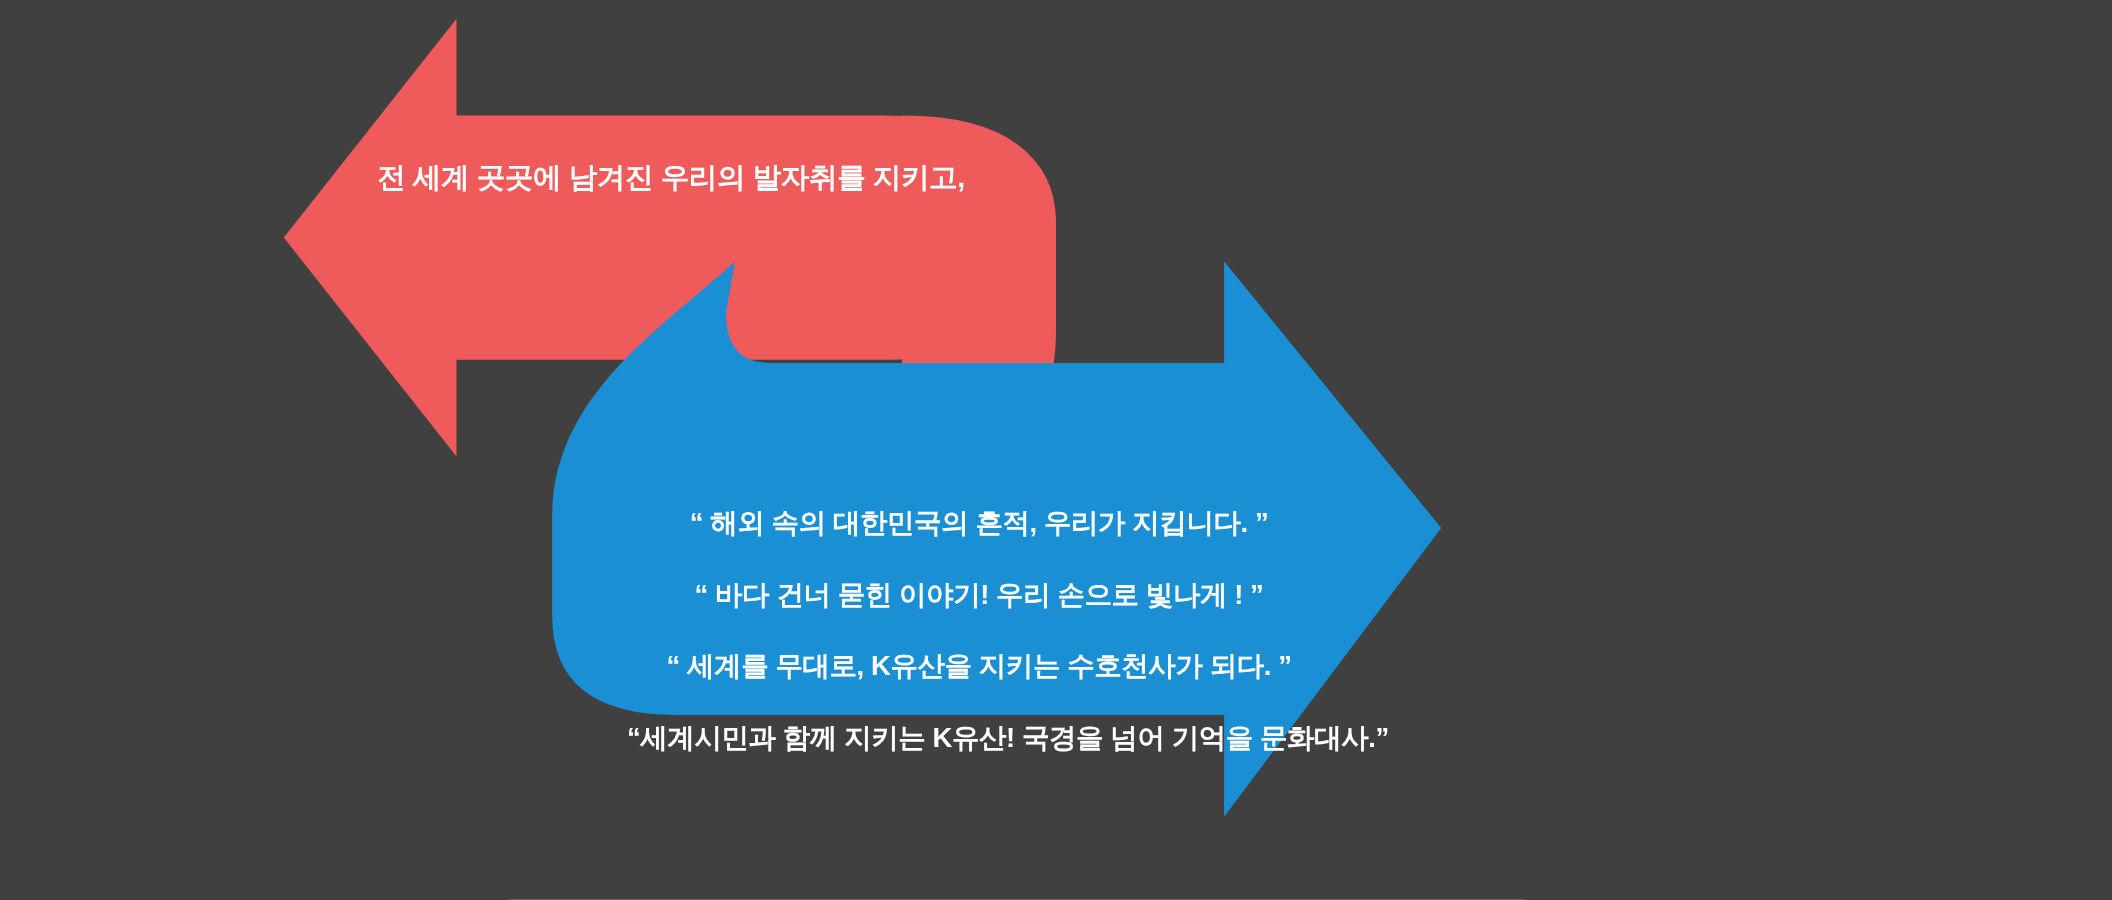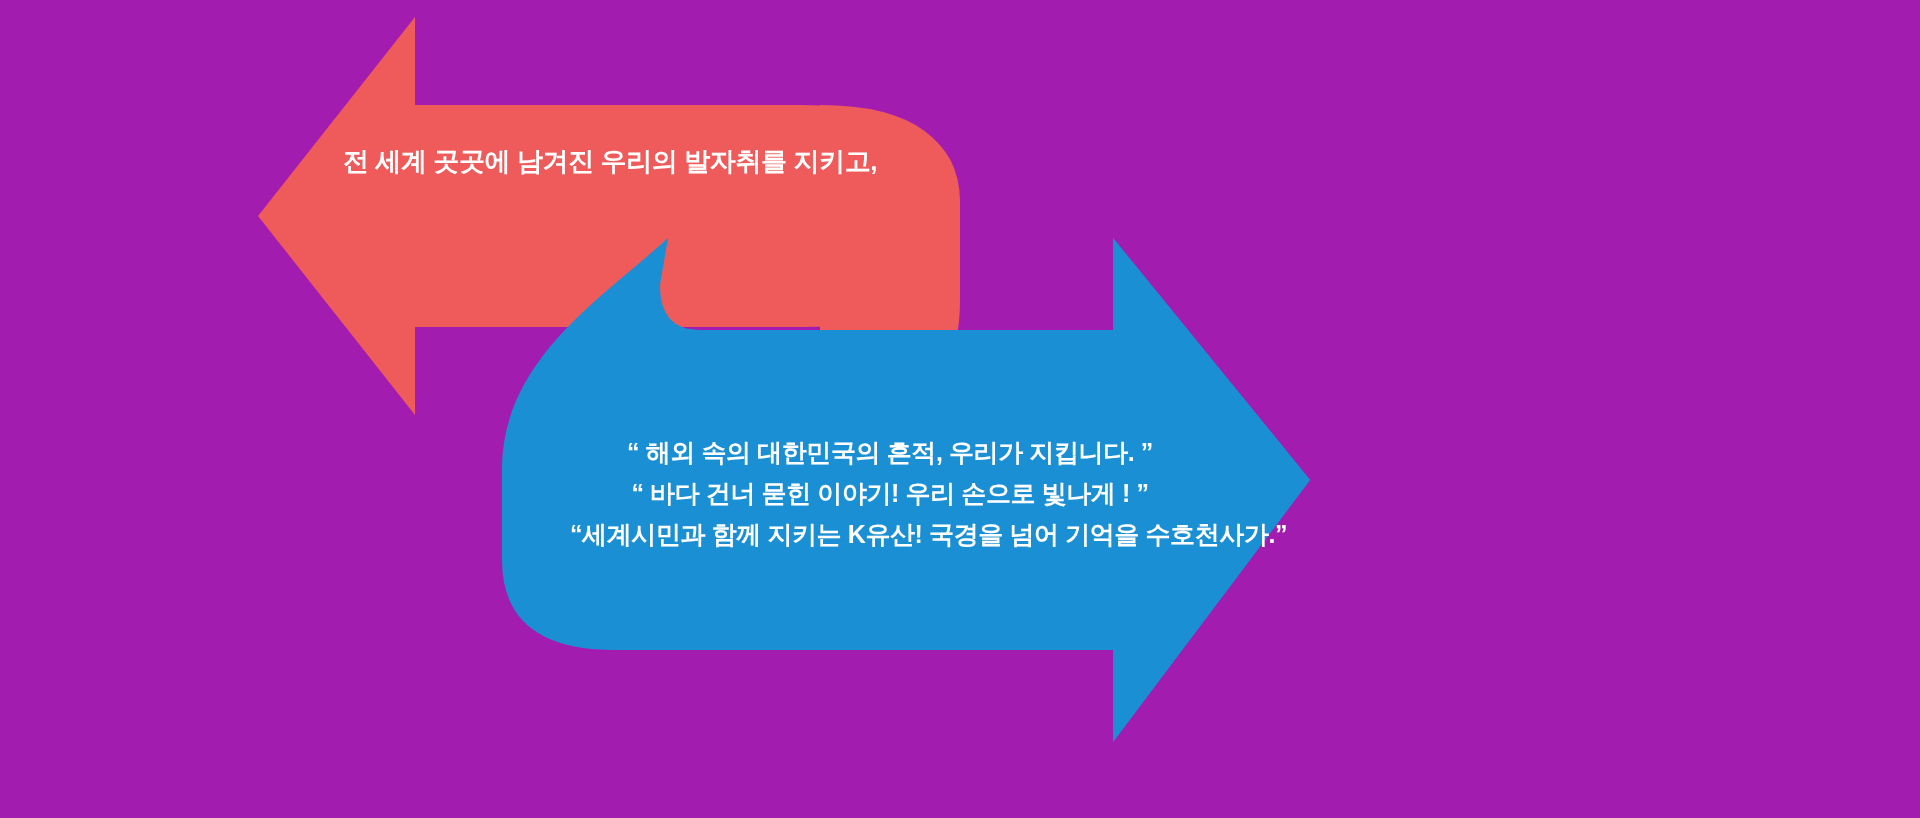--- a/index.html
+++ b/index.html
@@ -58,26 +58,27 @@
     text-align: center;
     color: #ffffff;
     font-size: 25px;
     font-weight: 700;
     line-height: 41px;
     letter-spacing: -0.4px;
     white-space: nowrap;
   }
   .blue-text .line {
     display: block;
+    margin-top: 24px;
   }
 </style>
 </head>
 <body>
 
-<div id="stage" style="background: #a21caf;">
+<div id="stage" style="background: #404040;">
 
   <svg id="art" viewBox="0 0 1920 818" xmlns="http://www.w3.org/2000/svg">
 
     <path fill="#ef5b5b" d="M 415 17
              L 415 105
              L 802 105
              Q 960 105 960 202
              L 960 230
              Q 960 327 802 327
              L 415 327
@@ -125,17 +126,18 @@
 
   <div class="txt-layer">
 
     <div class="red-text">
       <span class="line">전 세계 곳곳에 남겨진 우리의 발자취를 지키고,</span>
     </div>
 
     <div class="blue-text">
       <span class="line">“ 해외 속의 대한민국의 흔적, 우리가 지킵니다. ”</span>
       <span class="line">“ 바다 건너 묻힌 이야기! 우리 손으로 빛나게 ! ”</span>
-      <span class="line">“세계시민과 함께 지키는 K유산! 국경을 넘어 기억을 수호천사가.”</span>
+      <span class="line">“ 세계를 무대로, K유산을 지키는 수호천사가 되다. ”</span>
+      <span class="line">“세계시민과 함께 지키는 K유산! 국경을 넘어 기억을 문화대사.”</span>
     </div>
 
   </div>
 </div>
 
 </body></html>

